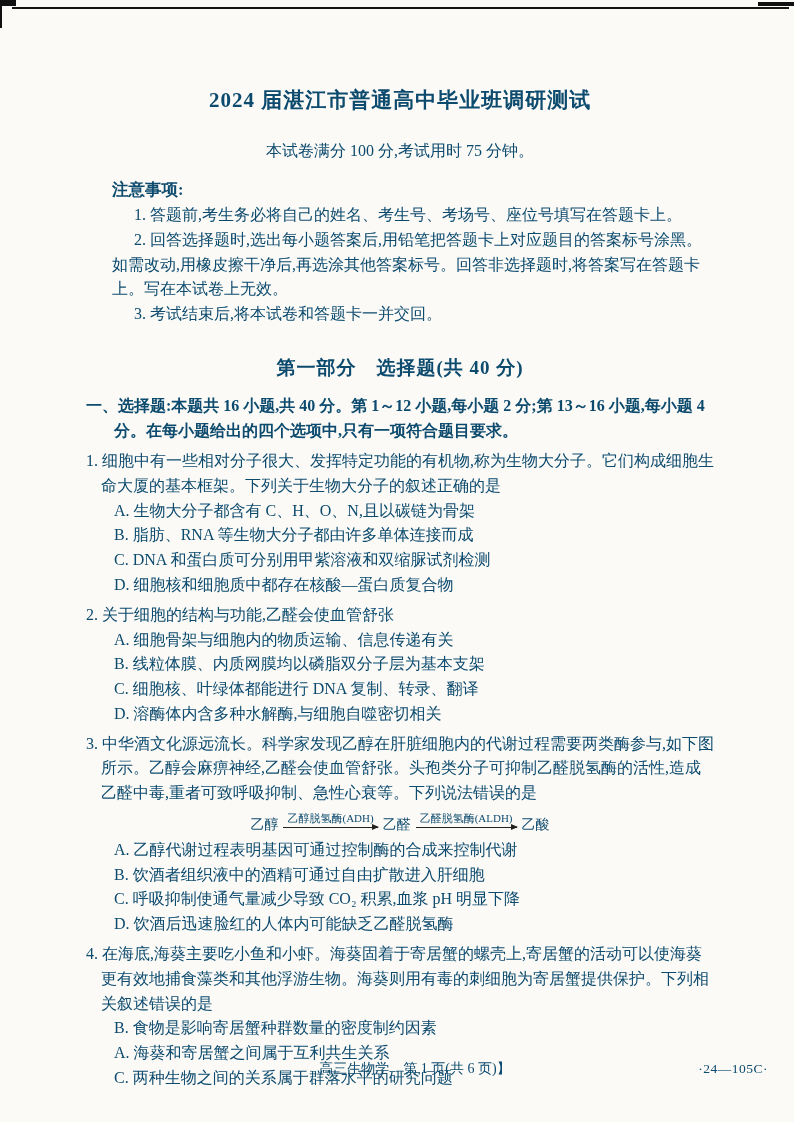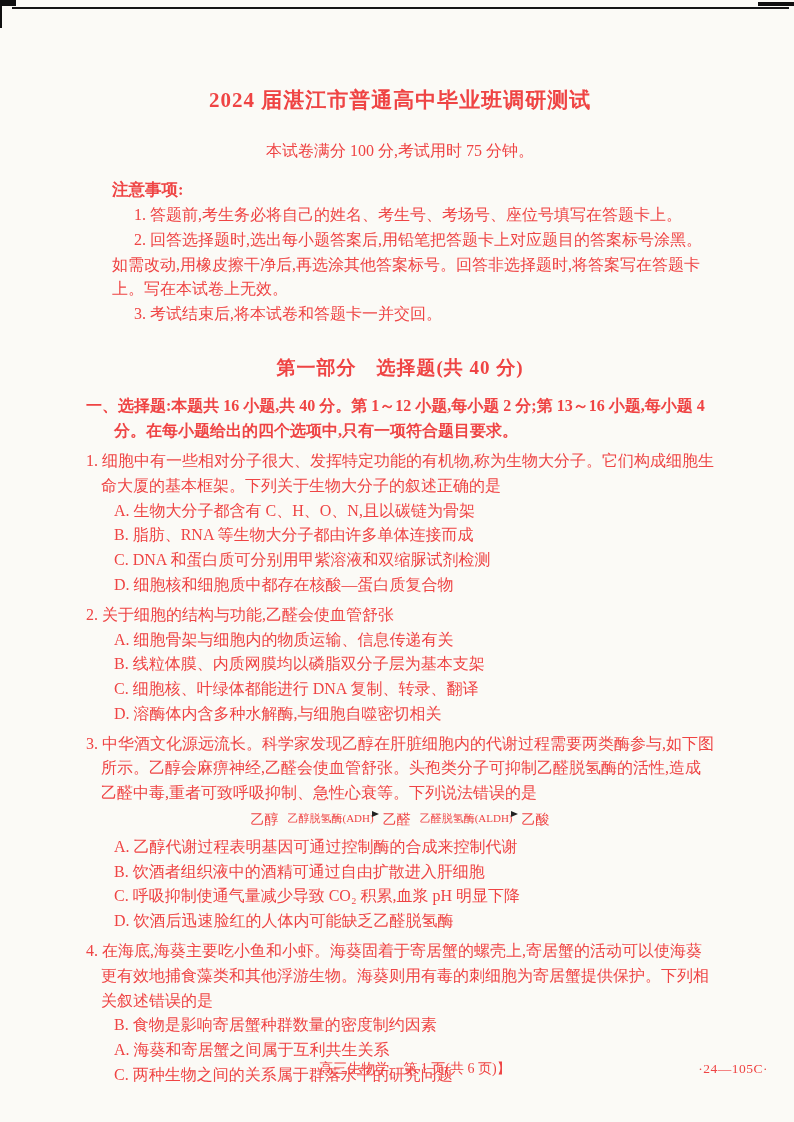--- a/index.html
+++ b/index.html
@@ -2,21 +2,21 @@
 <html><head>
 <meta charset="utf-8">
 <style>
   html,body{margin:0;padding:0;background:#e9e7e2;}
   .page{
     position:relative;
     width:794px;height:1122px;
     margin:0 auto;
     background:#fbfaf6;
     font-family:"Liberation Serif","DejaVu Serif",serif;
-    color:#ef4444;
+    color:#0c4a6e;
     overflow:hidden;
   }
   
   .scan-top{position:absolute;top:7px;left:12px;right:5px;height:2px;background:#151515;}
   .scan-corner-tl{position:absolute;top:0;left:0;width:16px;height:6px;background:#101010;}
   .scan-corner-tr{position:absolute;top:2px;right:0;width:36px;height:4px;background:#101010;}
   .scan-left{position:absolute;top:0;left:0;width:2px;height:28px;background:#101010;}
 
   .content{position:absolute;left:86px;right:80px;top:0;font-size:16px;line-height:1.55;}
 
@@ -46,26 +46,26 @@
     font-weight:bold;
     padding-left:28px;text-indent:-28px;
   }
 
   .question{margin-top:5px;}
   .q-stem{margin:0;padding-left:15px;text-indent:-15px;}
   .q-option{margin:0 0 0 28px;}
 
   
   .pathway{
-    display:flex;align-items:flex-start;justify-content:center;
+    display:flex;align-items:flex-end;justify-content:center;
     margin:6px 0 4px 0;
     font-size:14px;line-height:1.2;
   }
   .pathway .node{padding:0 3px;}
-  .arrow{display:inline-flex;flex-direction:row;align-items:center;margin:0 2px 6px 2px;}
+  .arrow{display:inline-flex;flex-direction:column;align-items:center;margin:0 2px 6px 2px;}
   .arrow-label{font-size:11px;line-height:1.15;white-space:nowrap;padding:0 4px;}
   .arrow-shaft{position:relative;display:block;align-self:stretch;height:1px;background:#222;margin-top:2px;}
   .arrow-shaft::after{
     content:"";position:absolute;right:-1px;top:-3px;
     width:0;height:0;
     border-left:7px solid #222;
     border-top:3.5px solid transparent;
     border-bottom:3.5px solid transparent;
   }
 

